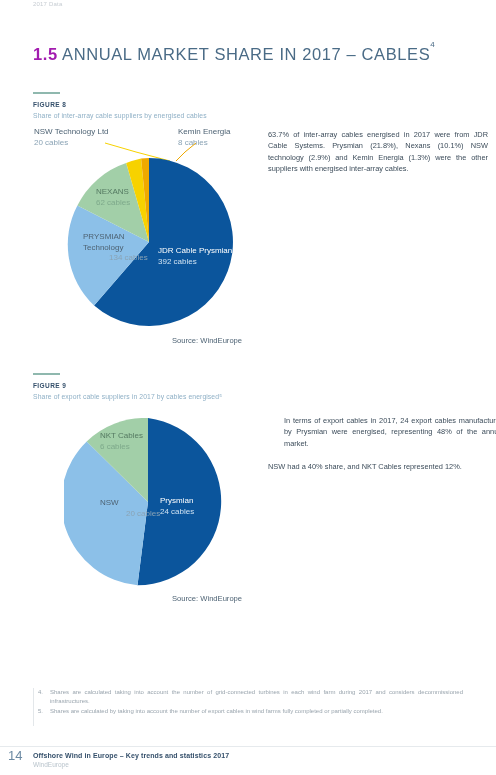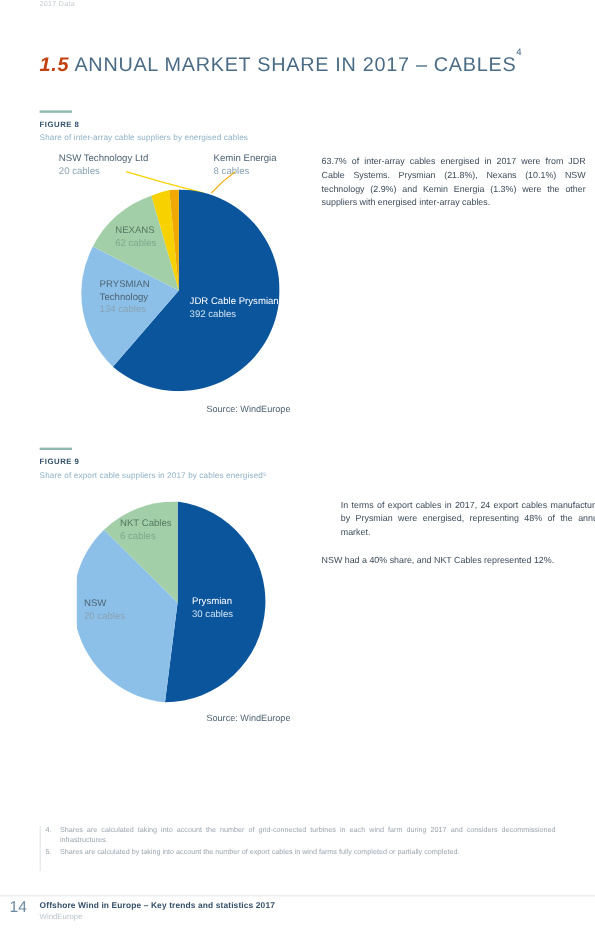--- a/index.html
+++ b/index.html
@@ -18,21 +18,21 @@
     position:absolute;left:33px;top:1px;
     font-size:6px;color:#c6ccd2;letter-spacing:.2px;
   }
 
   
   .section-title{
     position:absolute;left:33px;top:45px;
     font-size:16.5px;color:#4a6b86;
     letter-spacing:.6px;white-space:nowrap;
   }
-  .section-title .num{color:#c2410c;font-weight:bold;font-style:italic;}
+  .section-title .num{color:#a21caf;font-weight:bold;}
   .section-title .ttl{font-weight:normal;}
   .section-title sup{font-size:8px;top:-7px;position:relative;}
 
   
   .fig-rule{
     position:absolute;width:27px;height:2px;background:#8fb8ae;
   }
   .fig-label{
     position:absolute;font-size:6.5px;font-weight:bold;color:#35506b;
     letter-spacing:.4px;
@@ -53,21 +53,21 @@
   .pie-wrap{position:absolute;}
 
   .slice-label{
     position:absolute;font-size:8px;line-height:10.5px;
     white-space:nowrap;pointer-events:none;
   }
   .slice-label .l1{display:block;}
   .slice-label.white{color:#ffffff;}
   .slice-label.white .sub{color:#cfe2f2;text-align:center;}
   .slice-label.dark{color:#4e6374;}
-  .slice-label.dark .sub{color:#8aa3b5;}
+  .slice-label.dark .sub{color:#8aa3b5;margin-left:26px;}
   .slice-label.grn{color:#557a62;}
   .slice-label.grn .sub{color:#7ea98b;}
 
   .callout{
     position:absolute;font-size:8px;line-height:10.5px;color:#4e6374;
     white-space:nowrap;
   }
   .callout .sub{color:#8aa3b5;display:block;}
 
   .source{
@@ -115,21 +115,21 @@
     <span class="num">1.5</span>
     <span class="ttl">ANNUAL MARKET SHARE IN 2017 – CABLES</span><sup>4</sup>
   </div>
 
   <div class="fig-rule" style="left:33px;top:92px;"></div>
   <div class="fig-label" style="left:33px;top:101px;">FIGURE 8</div>
   <div class="fig-caption" style="left:33px;top:112px;">Share of inter-array cable suppliers by energised cables</div>
 
   <div class="para" style="left:268px;top:129px;">63.7% of inter-array cables energised in 2017 were from JDR Cable Systems. Prysmian (21.8%), Nexans (10.1%) NSW technology (2.9%) and Kemin Energia (1.3%) were the other suppliers with energised inter-array cables.</div>
 
-  <div class="callout" style="left:49px;top:127px;">
+  <div class="callout" style="left:34px;top:127px;">
     <span>NSW Technology Ltd</span>
     <span class="sub">20 cables</span>
   </div>
   <div class="callout" style="left:178px;top:127px;">
     <span>Kemin Energia</span>
     <span class="sub">8 cables</span>
   </div>
 
   <svg class="pie-wrap" style="left:33px;top:140px;" width="220" height="30">
     <polyline points="72,3 103,12 137,21" fill="none" stroke="#f7d200" stroke-width="1"></polyline>
@@ -181,24 +181,24 @@
 
       <path d="M84,84 L84,0 A84,84 0 0,1 73.5,167.3 Z" fill="#0b559c"></path>
 
       <path d="M84,84 L73.5,167.3 A84,84 0 0,1 22.7,23.4 Z" fill="#8cc0e8"></path>
 
       <path d="M84,84 L22.7,23.4 A84,84 0 0,1 84,0 Z" fill="#a2cfa8"></path>
     </svg>
 
     <div class="slice-label white" style="left:96px;top:78px;">
       <span class="l1">Prysmian</span>
-      <span class="sub">30 cables</span>
-    </div>
-
-    <div class="slice-label dark" style="left:6px;top:80px;">
+      <span class="sub">24 cables</span>
+    </div>
+
+    <div class="slice-label dark" style="left:36px;top:80px;">
       <span class="l1">NSW</span>
       <span class="sub">20 cables</span>
     </div>
 
     <div class="slice-label grn" style="left:36px;top:13px;">
       <span class="l1">NKT Cables</span>
       <span class="sub">6 cables</span>
     </div>
   </div>
 

